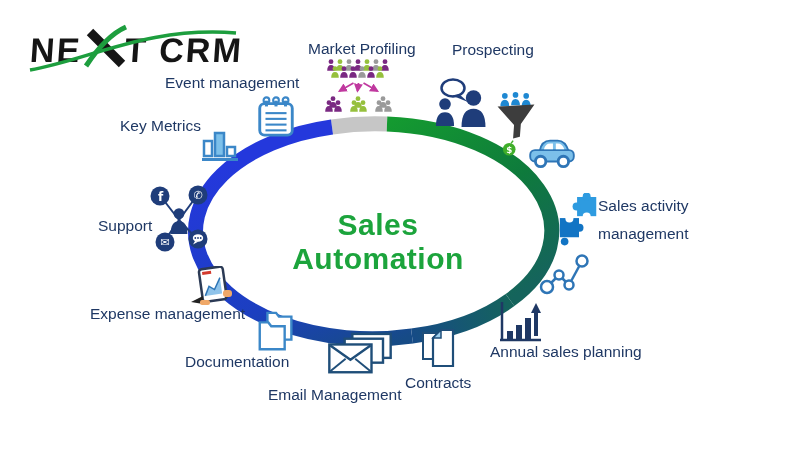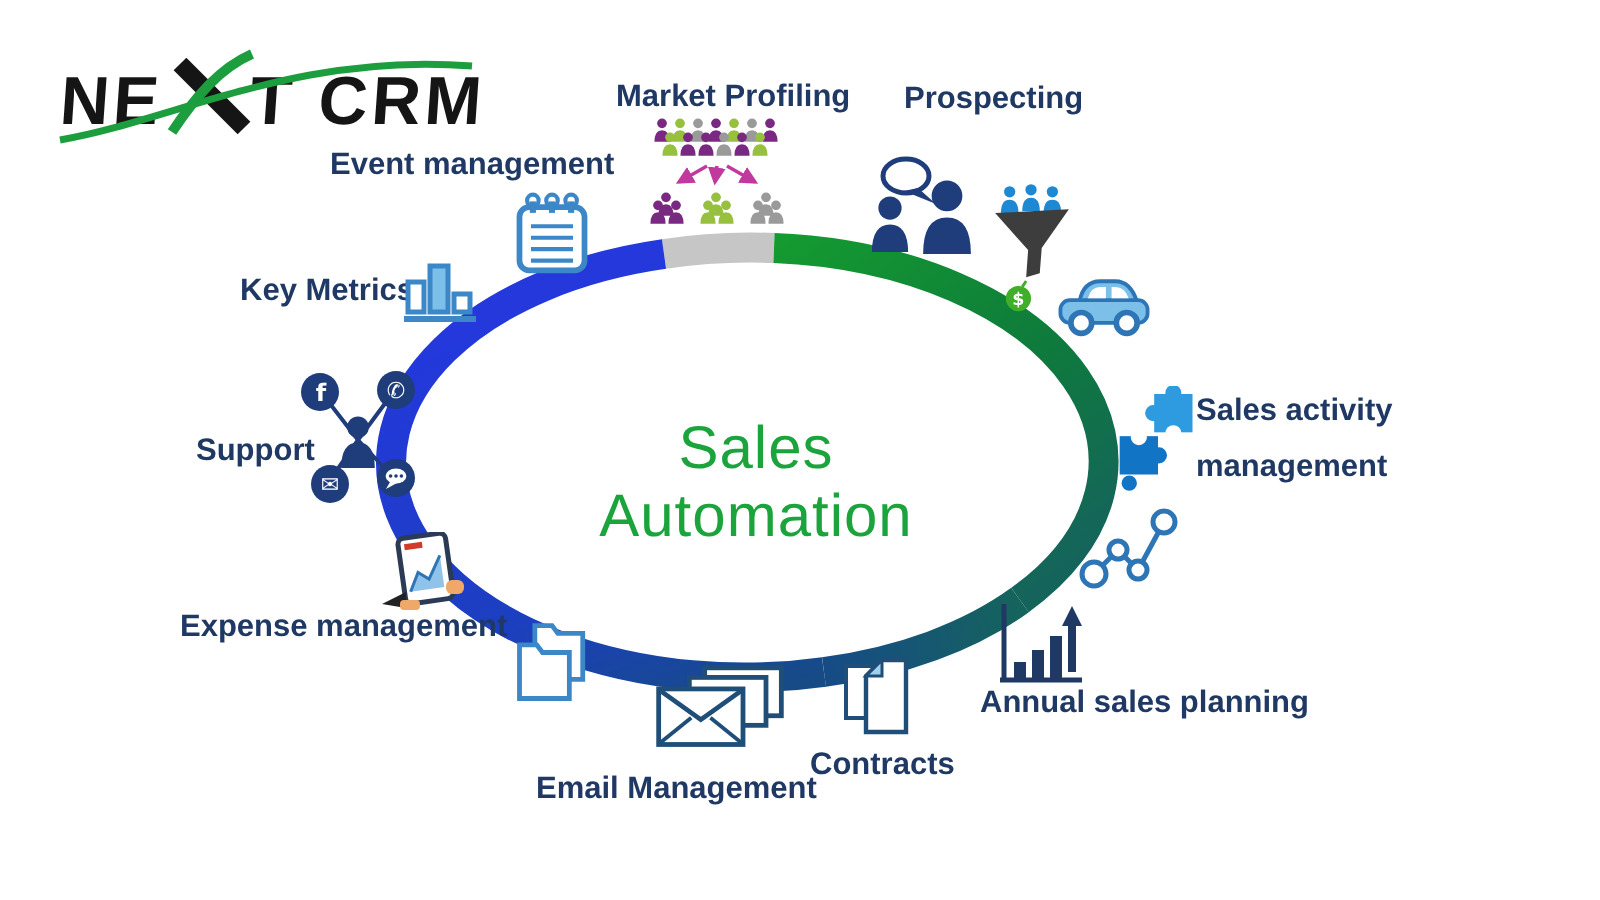--- a/index.html
+++ b/index.html
@@ -1,24 +1,24 @@
 <!DOCTYPE html>
 <html><head>
 <meta charset="utf-8">
 <style>
   html,body{margin:0;padding:0;background:#fff;}
   #canvas{position:relative;width:800px;height:450px;background:#fff;overflow:hidden;
           font-family:"Liberation Sans",sans-serif;}
-  .lbl{position:absolute;color:#1F3864;font-size:15.5px;font-weight:700;
+  .lbl{position:absolute;color:#1F3864;font-size:15.5px;font-weight:400;
        white-space:nowrap;line-height:19px;}
   .lbl.wrap{white-space:normal;}
   .icon{position:absolute;}
   #ring{position:absolute;left:0;top:0;}
   #center-title{position:absolute;left:258px;top:208px;width:240px;text-align:center;
-       color:#1CA43C;font-size:30px;font-weight:400;letter-spacing:0.5px;}
+       color:#1CA43C;font-size:30px;font-weight:700;letter-spacing:0.5px;}
   #logo{position:absolute;left:28px;top:24px;}
 </style>
 </head>
 <body>
 
 <div id="canvas">
 
   <svg width="0" height="0" style="position:absolute" aria-hidden="true">
     <defs>
       <symbol id="psn" viewBox="0 0 10 13">
@@ -65,23 +65,24 @@
   </svg>
 
   <div id="center-title">Sales Automation</div>
 
   <div class="lbl" style="left:308px;top:39px">Market Profiling</div>
   <div class="lbl" style="left:452px;top:40px">Prospecting</div>
   <div class="lbl wrap" style="left:598px;top:192px;width:108px;line-height:28px">Sales activity management</div>
   <div class="lbl" style="left:490px;top:342px">Annual sales planning</div>
   <div class="lbl" style="left:405px;top:373px">Contracts</div>
   <div class="lbl" style="left:268px;top:385px">Email Management</div>
+  <div class="lbl" style="left:185px;top:352px">Documentation</div>
   <div class="lbl" style="left:90px;top:304px">Expense management</div>
   <div class="lbl" style="left:98px;top:216px">Support</div>
-  <div class="lbl" style="left:120px;top:136px">Key Metrics</div>
+  <div class="lbl" style="left:120px;top:116px">Key Metrics</div>
   <div class="lbl" style="left:165px;top:73px">Event management</div>
 
   <svg class="icon" style="left:322px;top:58px" width="73" height="58" viewBox="0 0 72 58">
     <use href="#psn" x="4" y="1" width="9" height="12" fill="#7A2982"></use>
       <use href="#psn" x="13" y="1" width="9" height="12" fill="#96C03D"></use>
     <use href="#psn" x="22" y="1" width="9" height="12" fill="#9A9A9A"></use>
       <use href="#psn" x="31" y="1" width="9" height="12" fill="#7A2982"></use>
     <use href="#psn" x="40" y="1" width="9" height="12" fill="#96C03D"></use>
       <use href="#psn" x="49" y="1" width="9" height="12" fill="#9A9A9A"></use>
     <use href="#psn" x="58" y="1" width="9" height="12" fill="#7A2982"></use>

